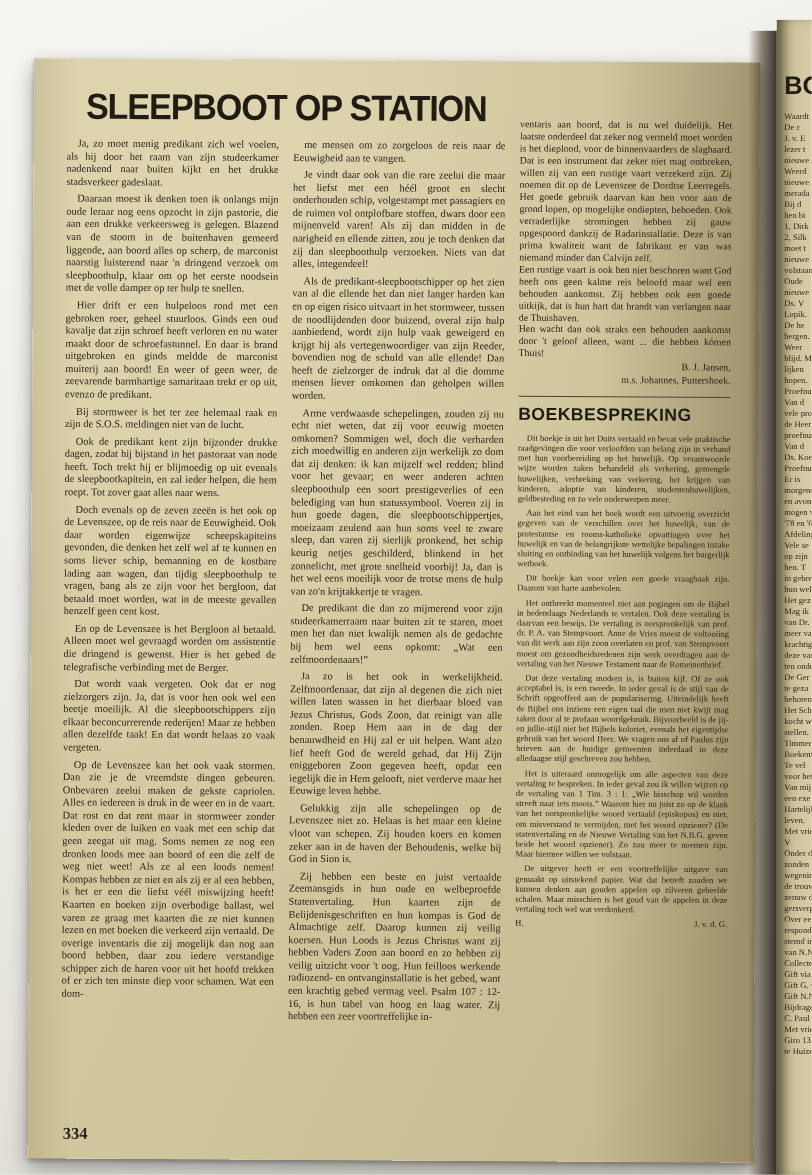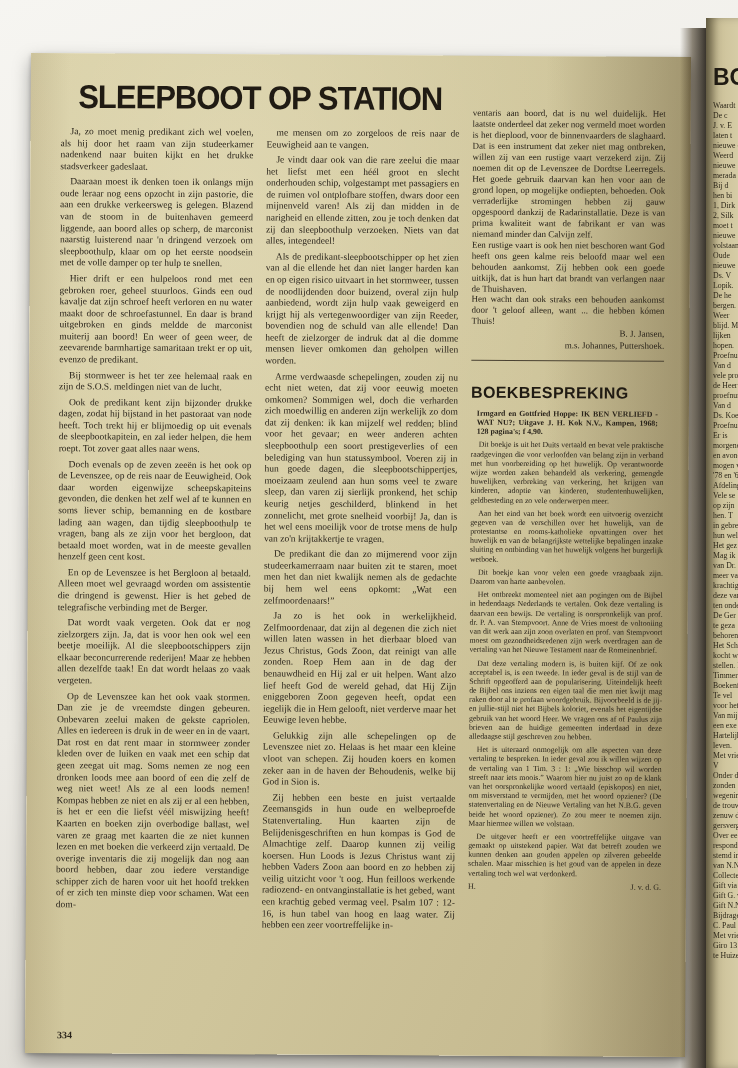--- a/index.html
+++ b/index.html
@@ -38,31 +38,31 @@
     font-size:9.5px;line-height:1.22;text-align:justify;
     color:#29231a;hyphens:auto;
   }
   .col3{width:193px;padding-top:26px;box-sizing:border-box;font-size:9px;line-height:1.22;}
   .para{margin:0 0 4px 0;text-indent:10px;}
   .sig{text-align:right;font-size:9px;margin:1px 0;color:#29231a;}
   .sig:first-of-type{margin-top:5px;}
   .h2{
     font-family:"Liberation Sans", sans-serif;font-weight:bold;
     font-size:16px;letter-spacing:0.4px;color:#201b13;
-    border-top:1px solid #4a4232;padding-top:22px;margin:9px 0 6px 0;
+    border-top:1px solid #4a4232;padding-top:7px;margin:9px 0 6px 0;
   }
   .bhead{
     font-weight:bold;font-size:7.8px;line-height:1.18;
     margin:2px 6px 4px 6px;text-align:justify;color:#29231a;
   }
   .bp{font-size:7.8px;line-height:1.18;margin:0 0 4px 0;text-indent:8px;text-align:justify;color:#29231a;}
   .byline{display:flex;justify-content:space-between;font-size:8px;margin-top:3px;color:#29231a;}
   .page-number{
     position:absolute;left:32px;bottom:13px;
-    font-size:10px;font-weight:bold;color:#29231a;
+    font-size:15px;font-weight:bold;color:#29231a;
   }
 
   
   .gutter{
     position:absolute;left:680px;top:28px;width:28px;height:1040px;
     background:linear-gradient(90deg, rgba(60,48,25,0) 0%, rgba(50,38,18,0.55) 45%, rgba(18,13,6,0.88) 100%);
   }
 
   
   .next-page{
@@ -116,21 +116,20 @@
         </div>
       </div>
 
       <div class="col col3">
           <div class="p">ventaris aan boord, dat is nu wel duidelijk. Het laatste onderdeel dat zeker nog vermeld moet worden is het dieplood, voor de binnenvaarders de slaghaard. Dat is een instrument dat zeker niet mag ontbreken, willen zij van een rustige vaart verzekerd zijn. Zij noemen dit op de Levenszee de Dordtse Leerregels. Het goede gebruik daarvan kan hen voor aan de grond lopen, op mogelijke ondiepten, behoeden. Ook verraderlijke stromingen hebben zij gauw opgespoord dankzij de Radarinstallatie. Deze is van prima kwaliteit want de fabrikant er van was niemand minder dan Calvijn zelf.</div>
           <div class="p">Een rustige vaart is ook hen niet beschoren want God heeft ons geen kalme reis beloofd maar wel een behouden aankomst. Zij hebben ook een goede uitkijk, dat is hun hart dat brandt van verlangen naar de Thuishaven.</div>
           <div class="p">Hen wacht dan ook straks een behouden aankomst door 't geloof alleen, want ... die hebben kómen Thuis!</div>
           <div class="sig">B. J. Jansen,</div>
           <div class="sig">m.s. Johannes, Puttershoek.</div>
           <h2 class="h2">BOEKBESPREKING</h2>
-          <div class="bhead">Irmgard en Gottfried Hoppe: IK BEN VERLIEFD - WAT NU?; Uitgave J. H. Kok N.V., Kampen, 1968; 128 pagina's; f 4,90.</div>
           <div class="bp">Dit boekje is uit het Duits vertaald en bevat vele praktische raadgevingen die voor verloofden van belang zijn in verband met hun voorbereiding op het huwelijk. Op verantwoorde wijze worden zaken behandeld als verkering, gemengde huwelijken, verbreking van verkering, het krijgen van kinderen, adoptie van kinderen, studentenhuwelijken, geldbesteding en zo vele onderwerpen meer.</div>
           <div class="bp">Aan het eind van het boek wordt een uitvoerig overzicht gegeven van de verschillen over het huwelijk, van de protestantse en rooms-katholieke opvattingen over het huwelijk en van de belangrijkste wettelijke bepalingen inzake sluiting en ontbinding van het huwelijk volgens het burgerlijk wetboek.</div>
           <div class="bp">Dit boekje kan voor velen een goede vraagbaak zijn. Daarom van harte aanbevolen.</div>
           <div class="bp">Het ontbreekt momenteel niet aan pogingen om de Bijbel in hedendaags Nederlands te vertalen. Ook deze vertaling is daarvan een bewijs. De vertaling is oorspronkelijk van prof. dr. P. A. van Stempvoort. Anne de Vries moest de voltooiing van dit werk aan zijn zoon overlaten en prof. van Stempvoort moest om gezondheidsredenen zijn werk overdragen aan de vertaling van het Nieuwe Testament naar de Romeinenbrief.</div>
           <div class="bp">Dat deze vertaling modern is, is buiten kijf. Of ze ook acceptabel is, is een tweede. In ieder geval is de stijl van de Schrift opgeofferd aan de popularisering. Uiteindelijk heeft de Bijbel ons inziens een eigen taal die men niet kwijt mag raken door al te profaan woordgebruik. Bijvoorbeeld is de jij- en jullie-stijl niet het Bijbels koloriet, evenals het eigentijdse gebruik van het woord Heer. We vragen ons af of Paulus zijn brieven aan de huidige gemeenten inderdaad in deze alledaagse stijl geschreven zou hebben.</div>
           <div class="bp">Het is uiteraard onmogelijk om alle aspecten van deze vertaling te bespreken. In ieder geval zou ik willen wijzen op de vertaling van 1 Tim. 3 : 1: „Wie bisschop wil worden streeft naar iets moois.” Waarom hier nu juist zo op de klank van het oorspronkelijke woord vertaald (episkopos) en niet, om misverstand te vermijden, met het woord opziener? (De statenvertaling en de Nieuwe Vertaling van het N.B.G. geven beide het woord opziener). Zo zou meer te noemen zijn. Maar hiermee willen we volstaan.</div>
           <div class="bp">De uitgever heeft er een voortreffelijke uitgave van gemaakt op uitstekend papier. Wat dat betreft zouden we kunnen denken aan gouden appelen op zilveren gebeelde schalen. Maar misschien is het goud van de appelen in deze vertaling toch wel wat verdonkerd.</div>
           <div class="byline">
             <span>H.</span>
             <span>J. v. d. G.</span>
@@ -143,21 +142,21 @@
 
   <div class="gutter"></div>
 
   <div class="next-page">
     <div class="next-page-inner">
       <div class="next-page-heading">BO</div>
       <div>
           <p class="fragment">Waardt</p>
           <p class="fragment">De c</p>
           <p class="fragment">J. v. E</p>
-          <p class="fragment">laten t</p>
+          <p class="fragment">lezer t</p>
           <p class="fragment">nieuwe c</p>
           <p class="fragment">Weerd</p>
           <p class="fragment">nieuwe</p>
           <p class="fragment">merada</p>
           <p class="fragment">Bij d</p>
           <p class="fragment">hen bi</p>
           <p class="fragment">1, Dirk</p>
           <p class="fragment">2, Silk</p>
           <p class="fragment">moet t</p>
           <p class="fragment">nieuwe</p>

